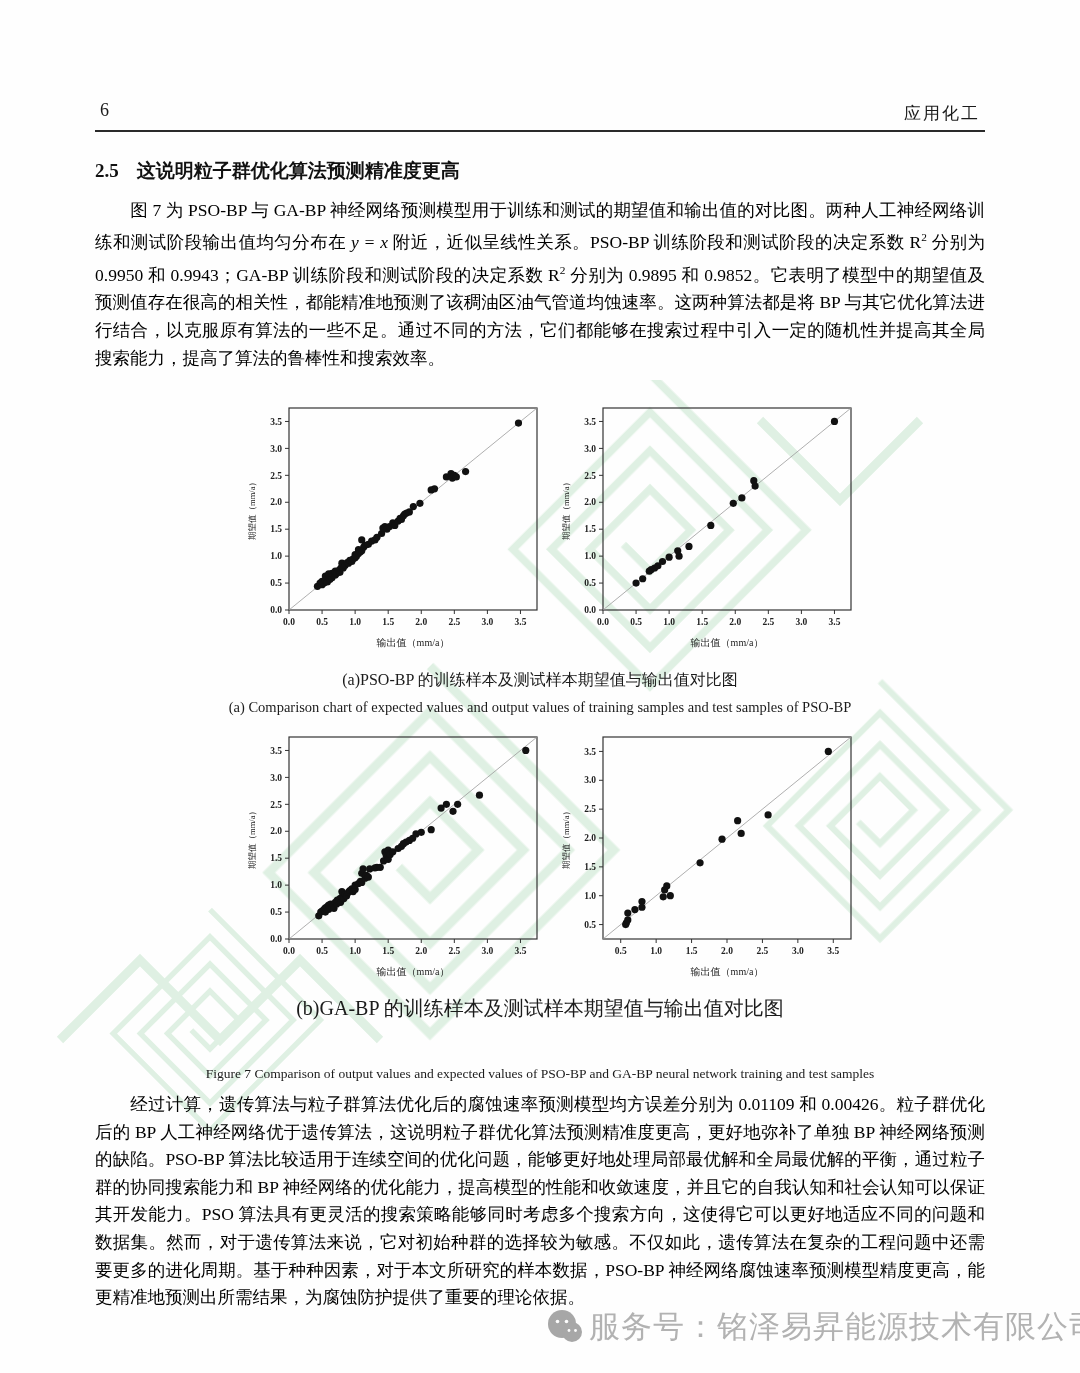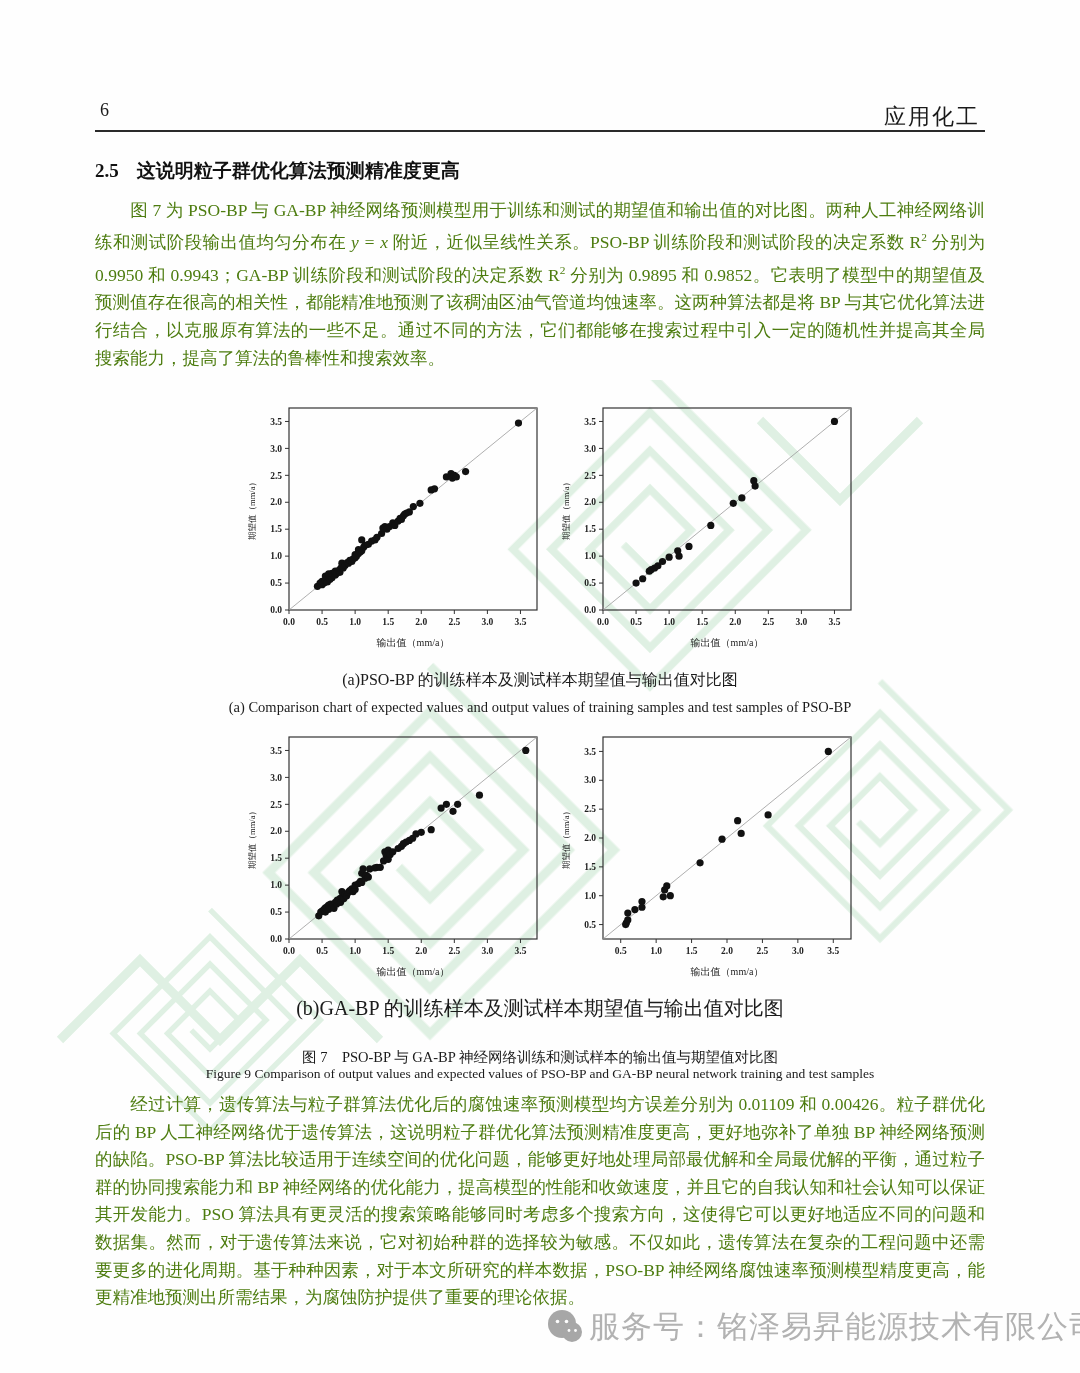--- a/index.html
+++ b/index.html
@@ -8,28 +8,28 @@
     width:1080px;height:1373px;
     background:#fefefe;
     font-family:"Liberation Serif", serif;
     color:#1a1a1a;
     overflow:hidden;
   }
   
   .header{position:absolute;left:95px;top:100px;width:890px;height:30px;
     border-bottom:2px solid #2a2a2a;font-size:18px;}
   .page-num{position:absolute;left:5px;top:0;}
-  .journal-name{position:absolute;right:5px;top:2px;font-size:22px;letter-spacing:2px;}
+  .journal-name{position:absolute;right:5px;top:2px;font-size:17px;letter-spacing:2px;}
   
   .section-heading{position:absolute;left:95px;top:158px;width:890px;
     font-family:"Liberation Sans", sans-serif;font-weight:bold;font-size:19px;color:#111;}
   .section-heading .num{margin-right:18px;font-family:"Liberation Serif", serif;}
   
   .para{position:absolute;left:95px;width:890px;font-size:17.5px;line-height:27.6px;
-    text-align:justify;color:#4d7c0f;}
+    text-align:justify;color:#000000;}
   .para-1{top:197px;}
   .para-2{top:1091px;}
   .para .indent{display:inline-block;width:2em;}
   .italic{font-style:italic;font-family:"Liberation Serif", serif;}
   sup{font-size:0.65em;}
   
   .chart-row{position:absolute;left:243px;width:614px;display:flex;gap:14px;}
   .row-1{top:398px;}
   .row-2{top:727px;}
   .chart{width:300px;height:264px;}
@@ -397,22 +397,21 @@
           <circle cx="180.6285714285714" cy="93.6857142857143" r="3.6" fill="#111111"></circle>
           <circle cx="184.17142857142858" cy="106.38285714285713" r="3.6" fill="#111111"></circle>
           <circle cx="211.09714285714284" cy="87.91428571428573" r="3.6" fill="#111111"></circle>
           <circle cx="271.3257142857143" cy="24.428571428571416" r="3.6" fill="#111111"></circle>
           <text x="170" y="248" text-anchor="middle" font-size="10" fill="#222" font-family="&quot;Liberation Serif&quot;, serif">输出值（mm/a）</text>
           <text x="12" y="111" text-anchor="middle" font-size="8.5" fill="#222" font-family="&quot;Liberation Serif&quot;, serif" transform="rotate(-90 12 111)">期望值（mm/a）</text>
         </svg></div>
   </div>
 
   <div class="figcap cap-b-zh">(b)GA-BP 的训练样本及测试样本期望值与输出值对比图</div>
-  <div class="figcap cap-fig-zh">图 7　PSO-BP 与 GA-BP 神经网络训练和测试样本的输出值与期望值对比图</div>
-  <div class="figcap cap-fig-en">Figure 9 Comparison of output values and expected values of PSO-BP and GA-BP neural network training and test samples</div>
+  <div class="figcap cap-fig-en">Figure 7 Comparison of output values and expected values of PSO-BP and GA-BP neural network training and test samples</div>
 
   <div class="para para-2"><span class="indent"></span><span>经过计算，遗传算法与粒子群算法优化后的腐蚀速率预测模型均方误差分别为 0.01109 和 0.00426。粒子群优化后的 BP 人工神经网络优于遗传算法，这说明粒子群优化算法预测精准度更高，更好地弥补了单独 BP 神经网络预测的缺陷。PSO-BP 算法比较适用于连续空间的优化问题，能够更好地处理局部最优解和全局最优解的平衡，通过粒子群的协同搜索能力和 BP 神经网络的优化能力，提高模型的性能和收敛速度，并且它的自我认知和社会认知可以保证其开发能力。PSO 算法具有更灵活的搜索策略能够同时考虑多个搜索方向，这使得它可以更好地适应不同的问题和数据集。然而，对于遗传算法来说，它对初始种群的选择较为敏感。不仅如此，遗传算法在复杂的工程问题中还需要更多的进化周期。基于种种因素，对于本文所研究的样本数据，PSO-BP 神经网络腐蚀速率预测模型精度更高，能更精准地预测出所需结果，为腐蚀防护提供了重要的理论依据。</span></div>
 
   <div class="wm-bottom">
     <svg class="wm-icon" viewBox="0 0 40 40">
       <circle cx="17" cy="17" r="14" fill="#8f8f8f"></circle>
       <circle cx="27" cy="25" r="10" fill="#8f8f8f"></circle>
       <circle cx="12.5" cy="14.5" r="1.8" fill="#fdfdfd"></circle>
       <circle cx="21.5" cy="14.5" r="1.8" fill="#fdfdfd"></circle>
       <circle cx="24" cy="23.5" r="1.4" fill="#fdfdfd"></circle>

